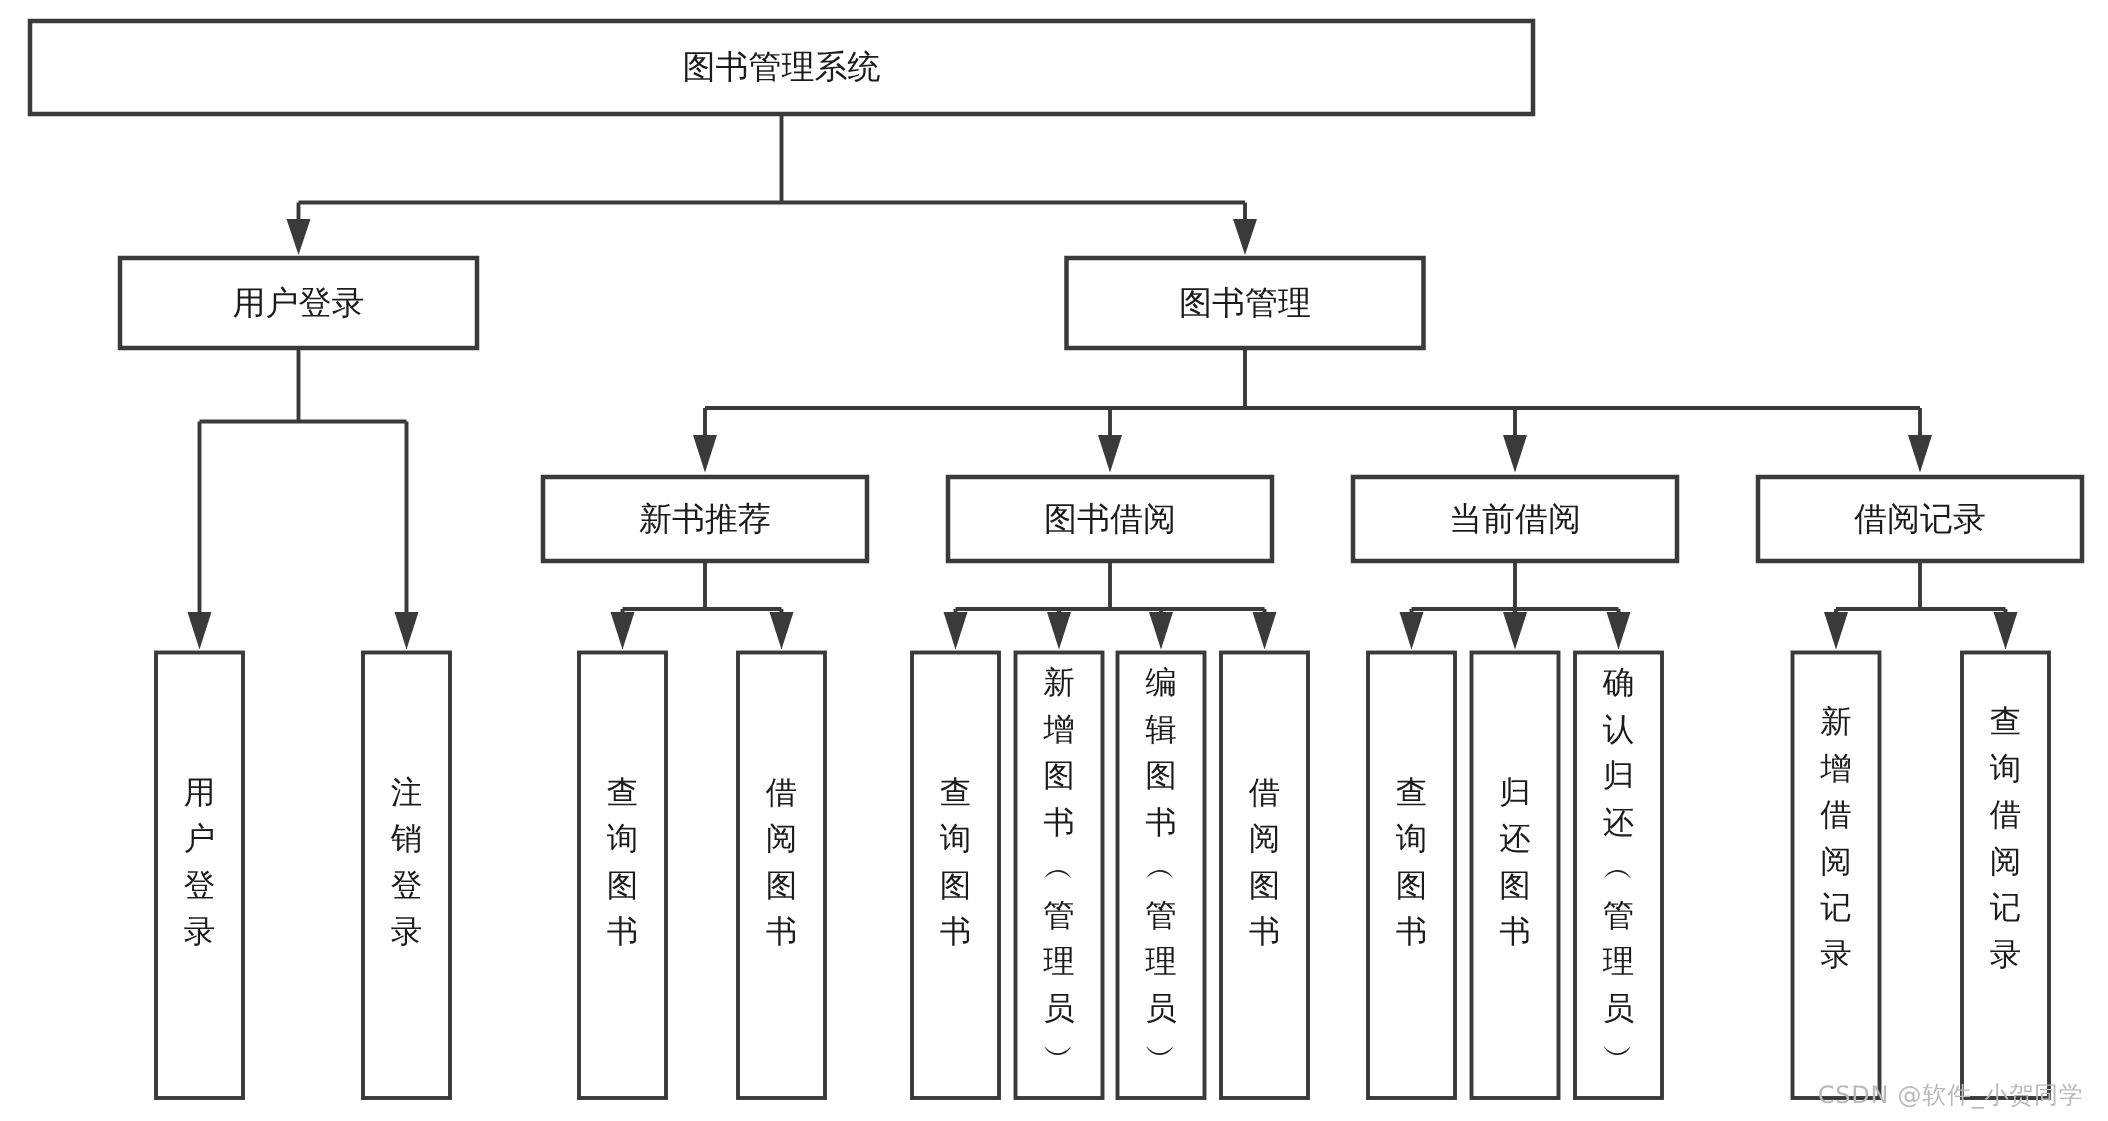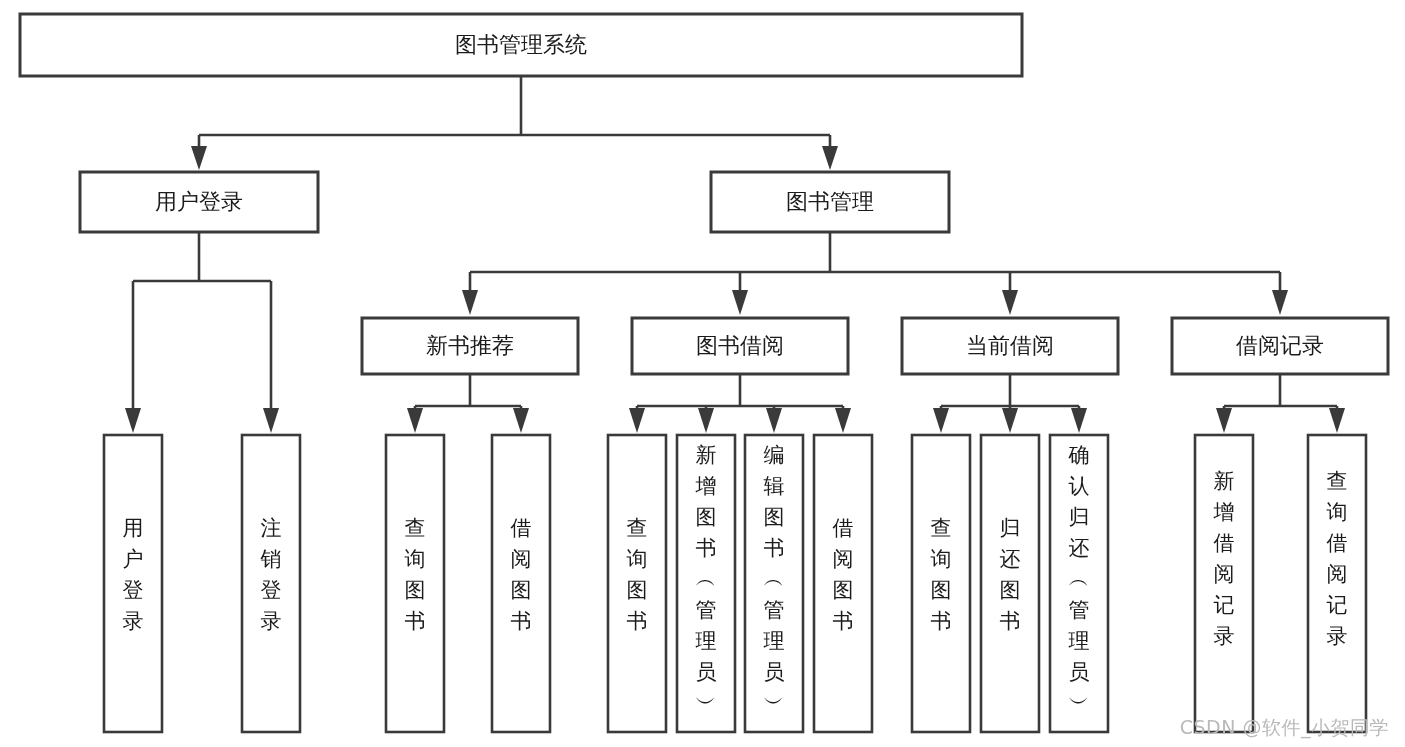--- a/index.html
+++ b/index.html
@@ -57,21 +57,21 @@
     font-family: "DejaVu Sans", "Liberation Sans", sans-serif;
     font-size: 21px;
     fill: #1b1b1b;
     text-anchor: middle;
   }
   .watermark {
     position: absolute;
     right: 16px;
     bottom: 6px;
     font-family: "DejaVu Sans", "Liberation Sans", sans-serif;
-    font-size: 19px;
+    font-size: 16px;
     color: #b9b9b9;
     letter-spacing: 0.5px;
     white-space: nowrap;
     pointer-events: none;
   }
 </style>
 </head>
 <body>
 
 <div id="diagram-root">

